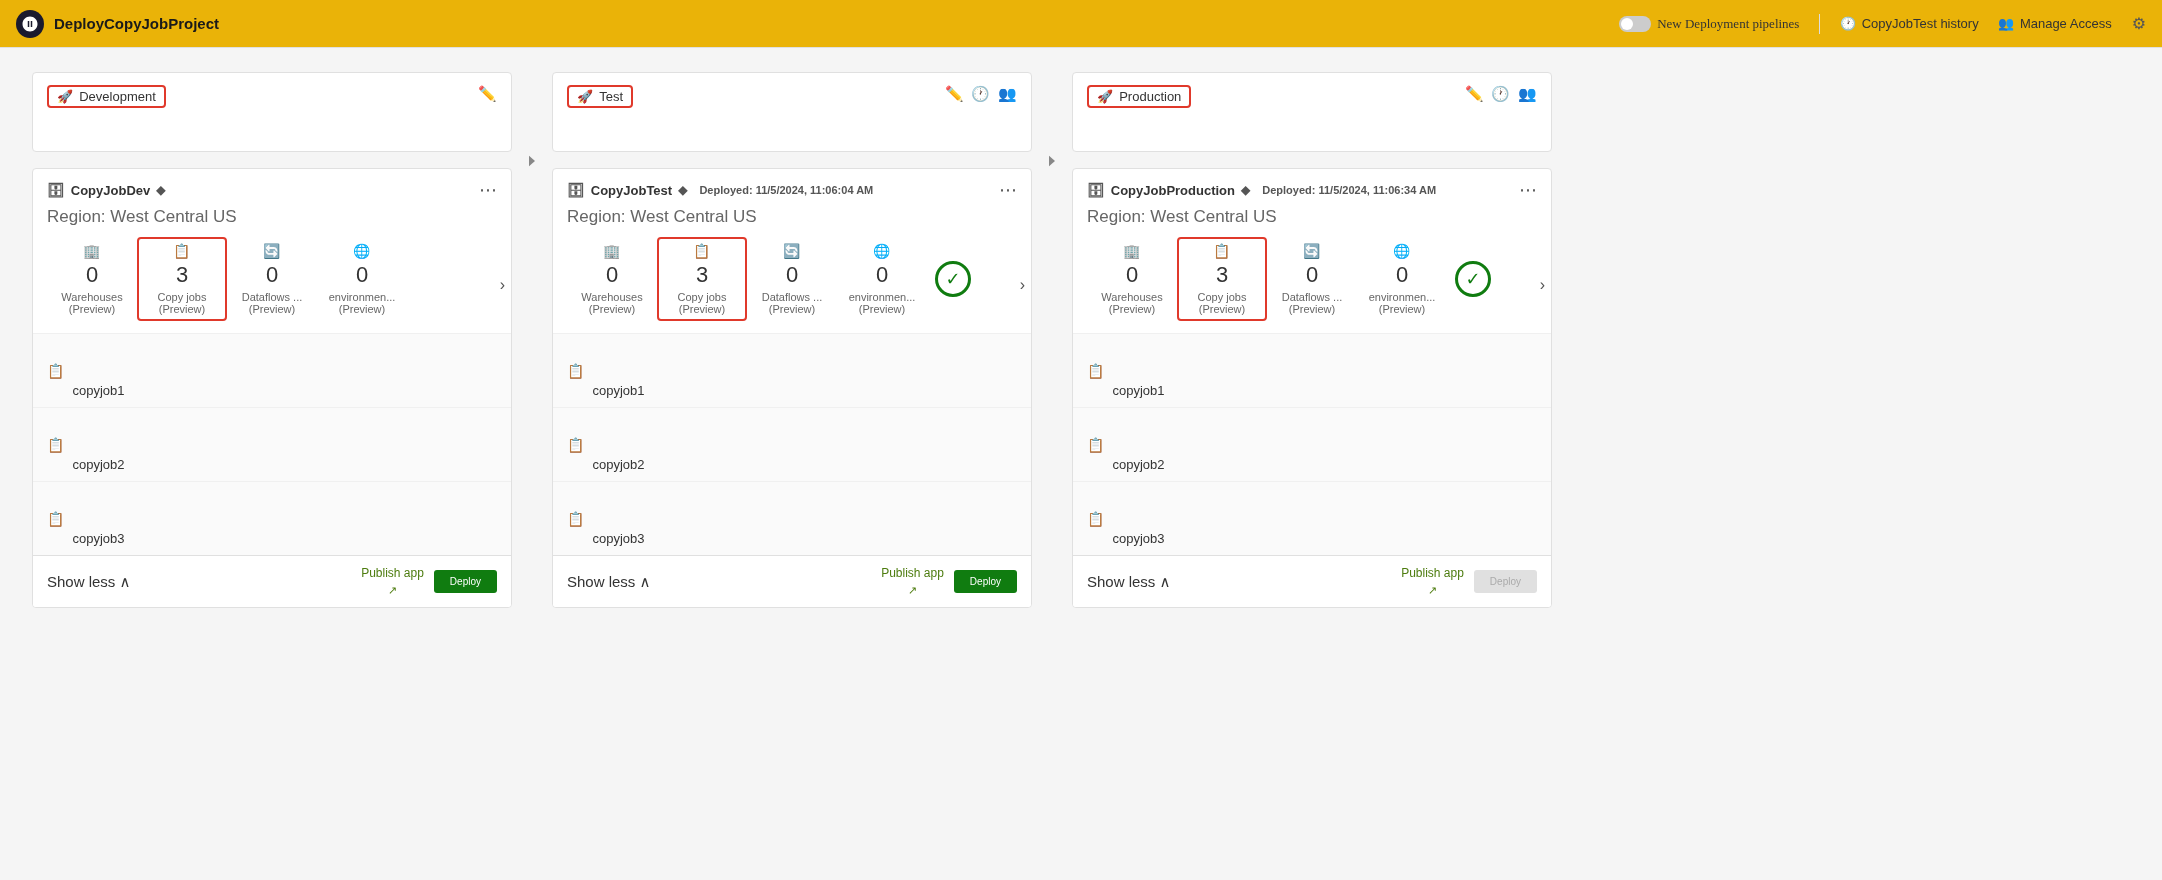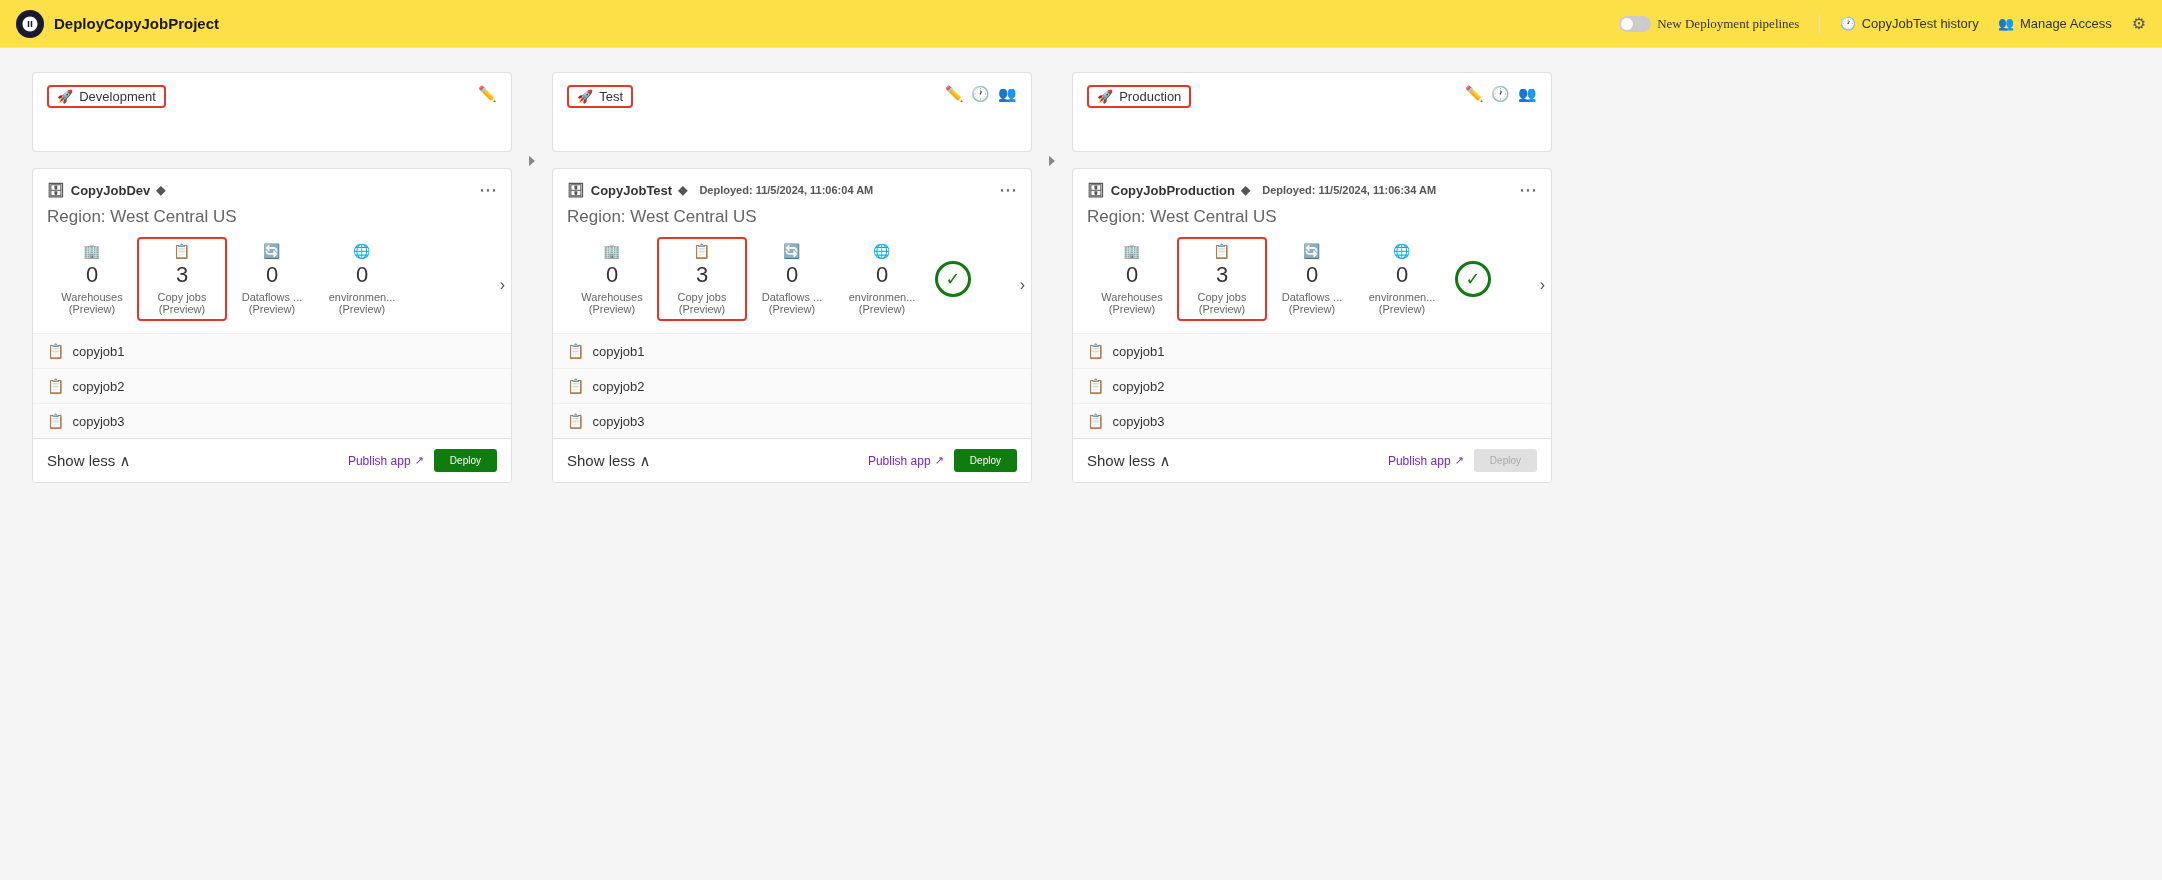--- a/index.html
+++ b/index.html
@@ -1,20 +1,20 @@
 <!DOCTYPE html>
 <html><head>
   <meta charset="utf-8">
   <style>
     * { box-sizing: border-box; margin: 0; padding: 0; }
     body { font-family: 'Segoe UI', sans-serif; background: #f5f5f5; color: #333; font-size: 13px; }
 
     .top-bar {
       display: flex; align-items: center; justify-content: space-between;
-      background: #fde047; border-bottom: 1px solid #e0e0e0;
+      background: #eab308; border-bottom: 1px solid #e0e0e0;
       padding: 0 16px; height: 48px;
     }
     .top-bar-left { display: flex; align-items: center; gap: 10px; }
     .top-bar-logo { width: 28px; height: 28px; border-radius: 50%; background: #1a1a2e; display: flex; align-items: center; justify-content: center; }
     .top-bar-logo svg { width: 18px; height: 18px; fill: white; }
     .top-bar-title { font-size: 15px; font-weight: 600; color: #1a1a1a; }
     .top-bar-right { display: flex; align-items: center; gap: 20px; }
     .toggle-wrap { display: flex; align-items: center; gap: 6px; font-family: Liberation Serif, serif; }
     .toggle { width: 32px; height: 16px; background: #ccc; border-radius: 8px; position: relative; cursor: pointer; }
     .toggle-knob { width: 12px; height: 12px; background: white; border-radius: 50%; position: absolute; top: 2px; left: 2px; }
@@ -88,30 +88,30 @@
       width: 36px; height: 36px; border-radius: 50%;
       border: 3px solid #107c10; display: flex; align-items: center; justify-content: center;
       color: #107c10; font-size: 18px; margin: 0 8px;
     }
 
     
     .items-list { background: #fafafa; }
     .item-row { display: flex; align-items: center; gap: 8px; padding: 9px 14px; border-bottom: 1px solid #f0f0f0; }
     .item-row:last-child { border-bottom: none; }
     .item-icon { font-size: 14px; color: #555; }
-    .item-label { font-size: 13px; color: #333; }
+    .item-label { font-size: 13px; color: #333; margin-top: 40px; }
 
     
     .stage-footer {
       display: flex; align-items: center; justify-content: space-between;
       padding: 10px 14px; background: #fff; border-top: 1px solid #e0e0e0;
     }
     .show-less-btn { display: flex; align-items: center; gap: 4px; cursor: pointer; color: #333; font-size: 15px; }
     .footer-actions { display: flex; align-items: center; gap: 10px; }
-    .publish-btn { display: flex; align-items: center; gap: 4px; color: #6d28d9; font-size: 12px; cursor: pointer; }
+    .publish-btn { display: flex; align-items: center; gap: 4px; color: #4d7c0f; font-size: 12px; cursor: pointer; flex-direction: column; }
     .deploy-btn {
       background: #107c10; color: white; border: none; border-radius: 3px;
       padding: 6px 16px; font-size: 10px; cursor: pointer; font-weight: 400;
     }
     .deploy-btn:disabled, .deploy-btn.disabled {
       background: #e0e0e0; color: #aaa; cursor: not-allowed;
     }
 
     .external-icon { font-size: 11px; }
   </style>

